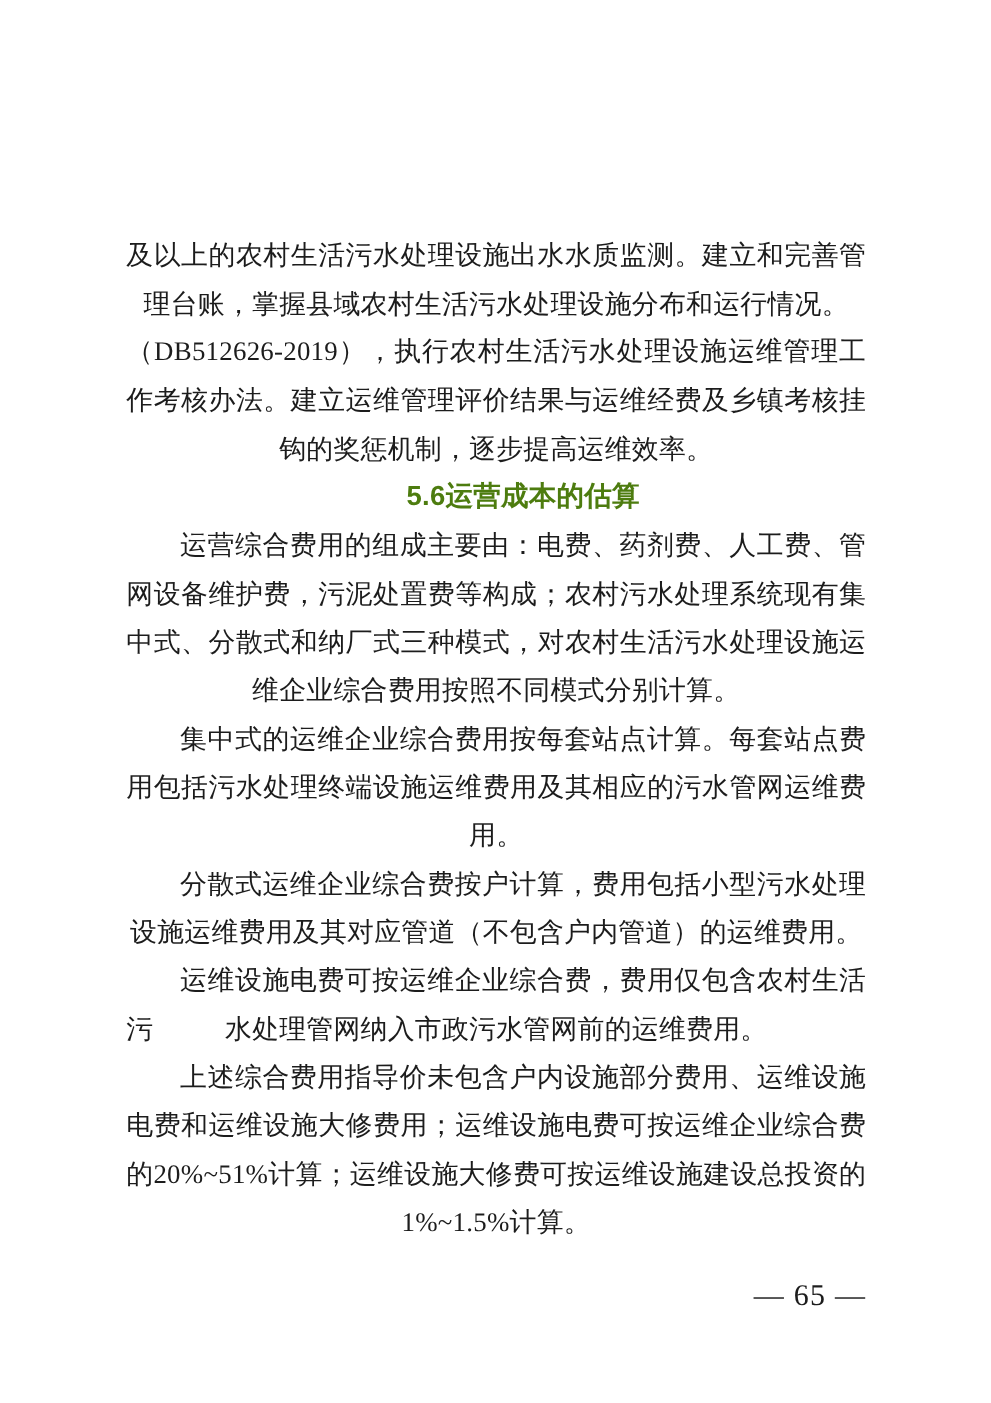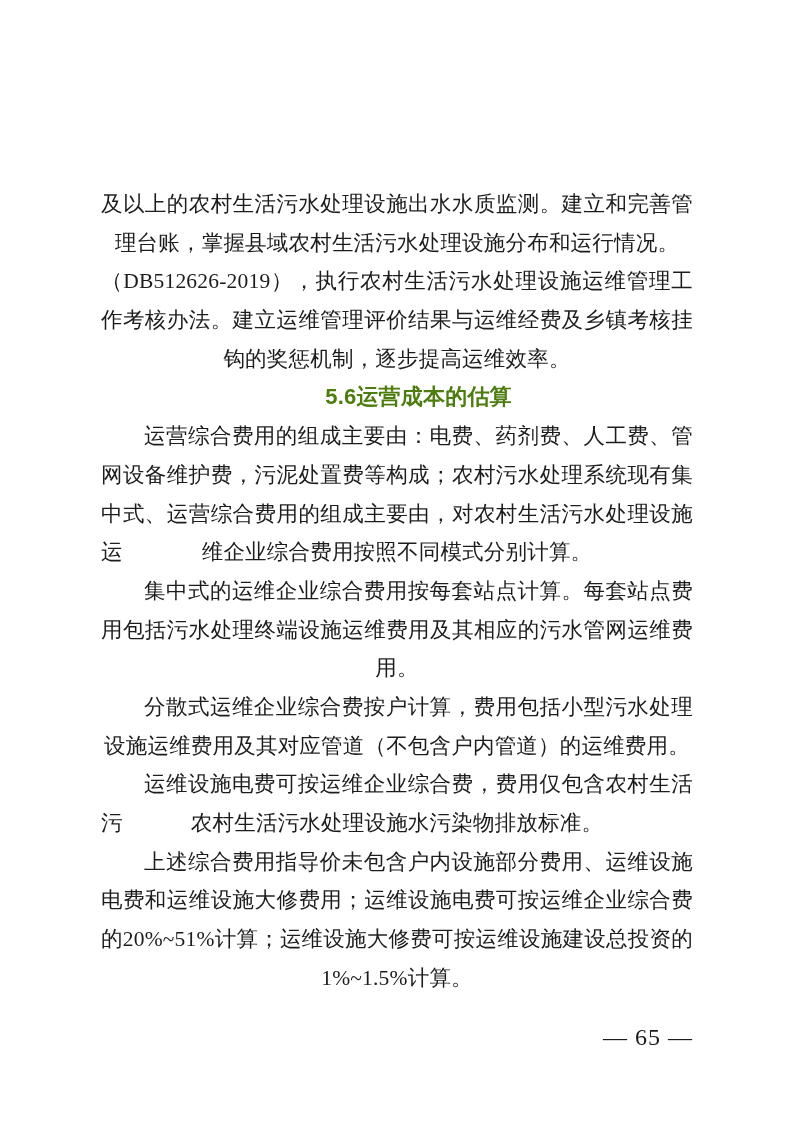--- a/index.html
+++ b/index.html
@@ -70,32 +70,32 @@
     <div class="line">理台账，掌握县域农村生活污水处理设施分布和运行情况。</div>
 
     <div class="line j">（DB512626-2019），执行农村生活污水处理设施运维管理工</div>
     <div class="line j">作考核办法。建立运维管理评价结果与运维经费及乡镇考核挂</div>
     <div class="line">钩的奖惩机制，逐步提高运维效率。</div>
 
     <h2 class="line heading ind">5.6运营成本的估算</h2>
 
     <div class="line j ind">运营综合费用的组成主要由：电费、药剂费、人工费、管</div>
     <div class="line j">网设备维护费，污泥处置费等构成；农村污水处理系统现有集</div>
-    <div class="line j">中式、运营综合费用的组成主要由，对农村生活污水处理设施运</div>
+    <div class="line j">中式、分散式和纳厂式三种模式，对农村生活污水处理设施运</div>
     <div class="line">维企业综合费用按照不同模式分别计算。</div>
 
     <div class="line j ind">集中式的运维企业综合费用按每套站点计算。每套站点费</div>
     <div class="line j">用包括污水处理终端设施运维费用及其相应的污水管网运维费</div>
     <div class="line">用。</div>
 
     <div class="line j ind">分散式运维企业综合费按户计算，费用包括小型污水处理</div>
     <div class="line">设施运维费用及其对应管道（不包含户内管道）的运维费用。</div>
 
     <div class="line j ind">运维设施电费可按运维企业综合费，费用仅包含农村生活污</div>
-    <div class="line">农村生活污水处理设施水污染物排放标准。</div>
+    <div class="line">水处理管网纳入市政污水管网前的运维费用。</div>
 
     <div class="line j ind">上述综合费用指导价未包含户内设施部分费用、运维设施</div>
     <div class="line j">电费和运维设施大修费用；运维设施电费可按运维企业综合费</div>
     <div class="line j">的20%~51%计算；运维设施大修费可按运维设施建设总投资的</div>
     <div class="line">1%~1.5%计算。</div>
 
   </div>
 
   <div class="footer">
     <span>— 65 —</span>

